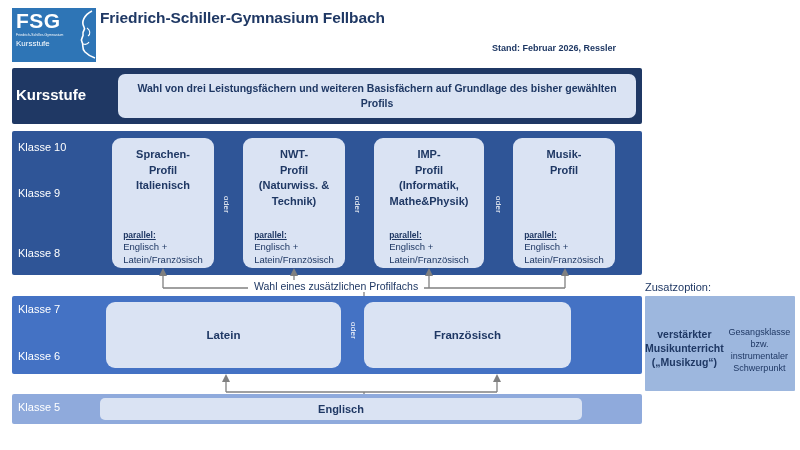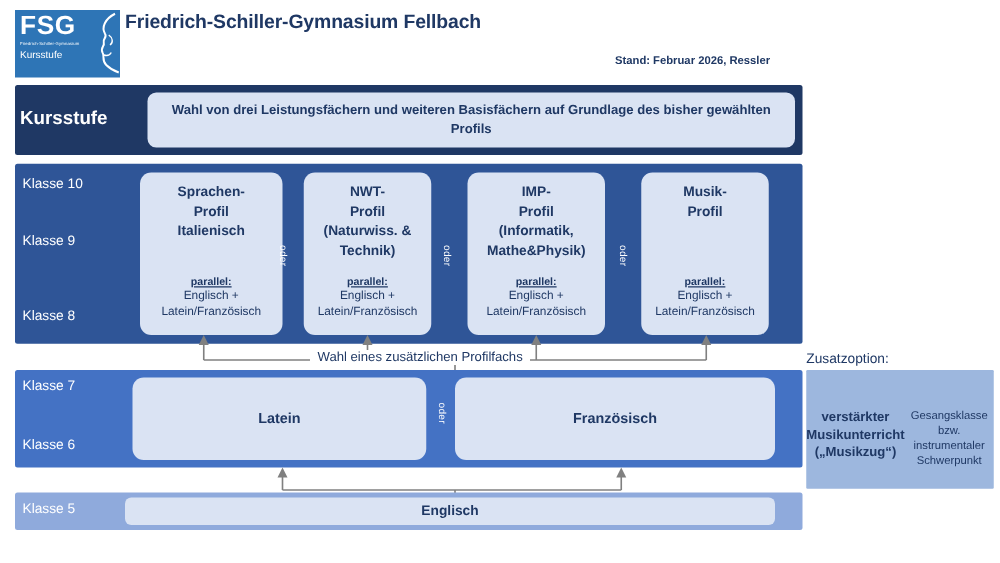--- a/index.html
+++ b/index.html
@@ -87,29 +87,29 @@
     position: absolute; top: 138px; height: 130px;
     background: #DAE3F3; border-radius: 9px;
     display: flex; flex-direction: column; align-items: center;
     padding-top: 9px;
     color: #1F3864;
   }
   .profile-title {
     font-size: 11px; font-weight: bold; line-height: 15.5px; text-align: center;
   }
   .profile-parallel {
-    margin-top: auto; margin-bottom: 12px; text-align: center; line-height: 12.5px;
+    margin-top: auto; margin-bottom: 2px; text-align: left; line-height: 12.5px;
   }
   .parallel-kw {
     font-size: 8.5px; font-weight: bold; text-decoration: underline;
     display: block;
   }
   .parallel-line { font-size: 9.5px; display: block; }
 
-  #pb-sprachen  { left: 112px;  width: 114px; }
+  #pb-sprachen  { left: 112px;  width: 102px; }
   #pb-nwt       { left: 243px;  width: 102px; }
   #pb-imp       { left: 374px;  width: 110px; }
   #pb-musik     { left: 513px;  width: 102px; }
 
   .oder {
     position: absolute; color: #ffffff; font-size: 8px;
     writing-mode: vertical-rl; text-orientation: mixed;
     letter-spacing: .3px;
   }
   #oder1 { left: 222px; top: 196px; }
@@ -131,31 +131,31 @@
   }
   #k7 { left: 18px; top: 303px; }
   #k6 { left: 18px; top: 350px; }
   .lang-box {
     position: absolute; top: 302px; height: 66px;
     background: #DAE3F3; border-radius: 9px;
     display: flex; align-items: center; justify-content: center;
     color: #1F3864; font-size: 11.5px; font-weight: bold;
   }
   #lang-latein     { left: 106px; width: 235px; }
-  #lang-franzosisch{ left: 364px; width: 256px; }
+  #lang-franzosisch{ left: 364px; width: 207px; }
   #oder4 { left: 349px; top: 322px; color:#ffffff; }
 
   
   #k5-band {
     left: 12px; top: 394px; width: 630px; height: 30px;
     background: #8FAADC; border-radius: 2px;
   }
   #k5 { left: 18px; top: 401px; }
   #k5-box {
-    position: absolute; left: 100px; top: 398px; width: 520px; height: 22px;
+    position: absolute; left: 100px; top: 398px; width: 482px; height: 22px;
     background: #DAE3F3; border-radius: 5px;
     display: flex; align-items: center; justify-content: center;
     color: #1F3864; font-size: 11px; font-weight: bold;
   }
 
   
   #connector-bottom { position: absolute; left: 0; top: 370px; width: 800px; height: 30px; }
 
   
   #zusatz-title {

